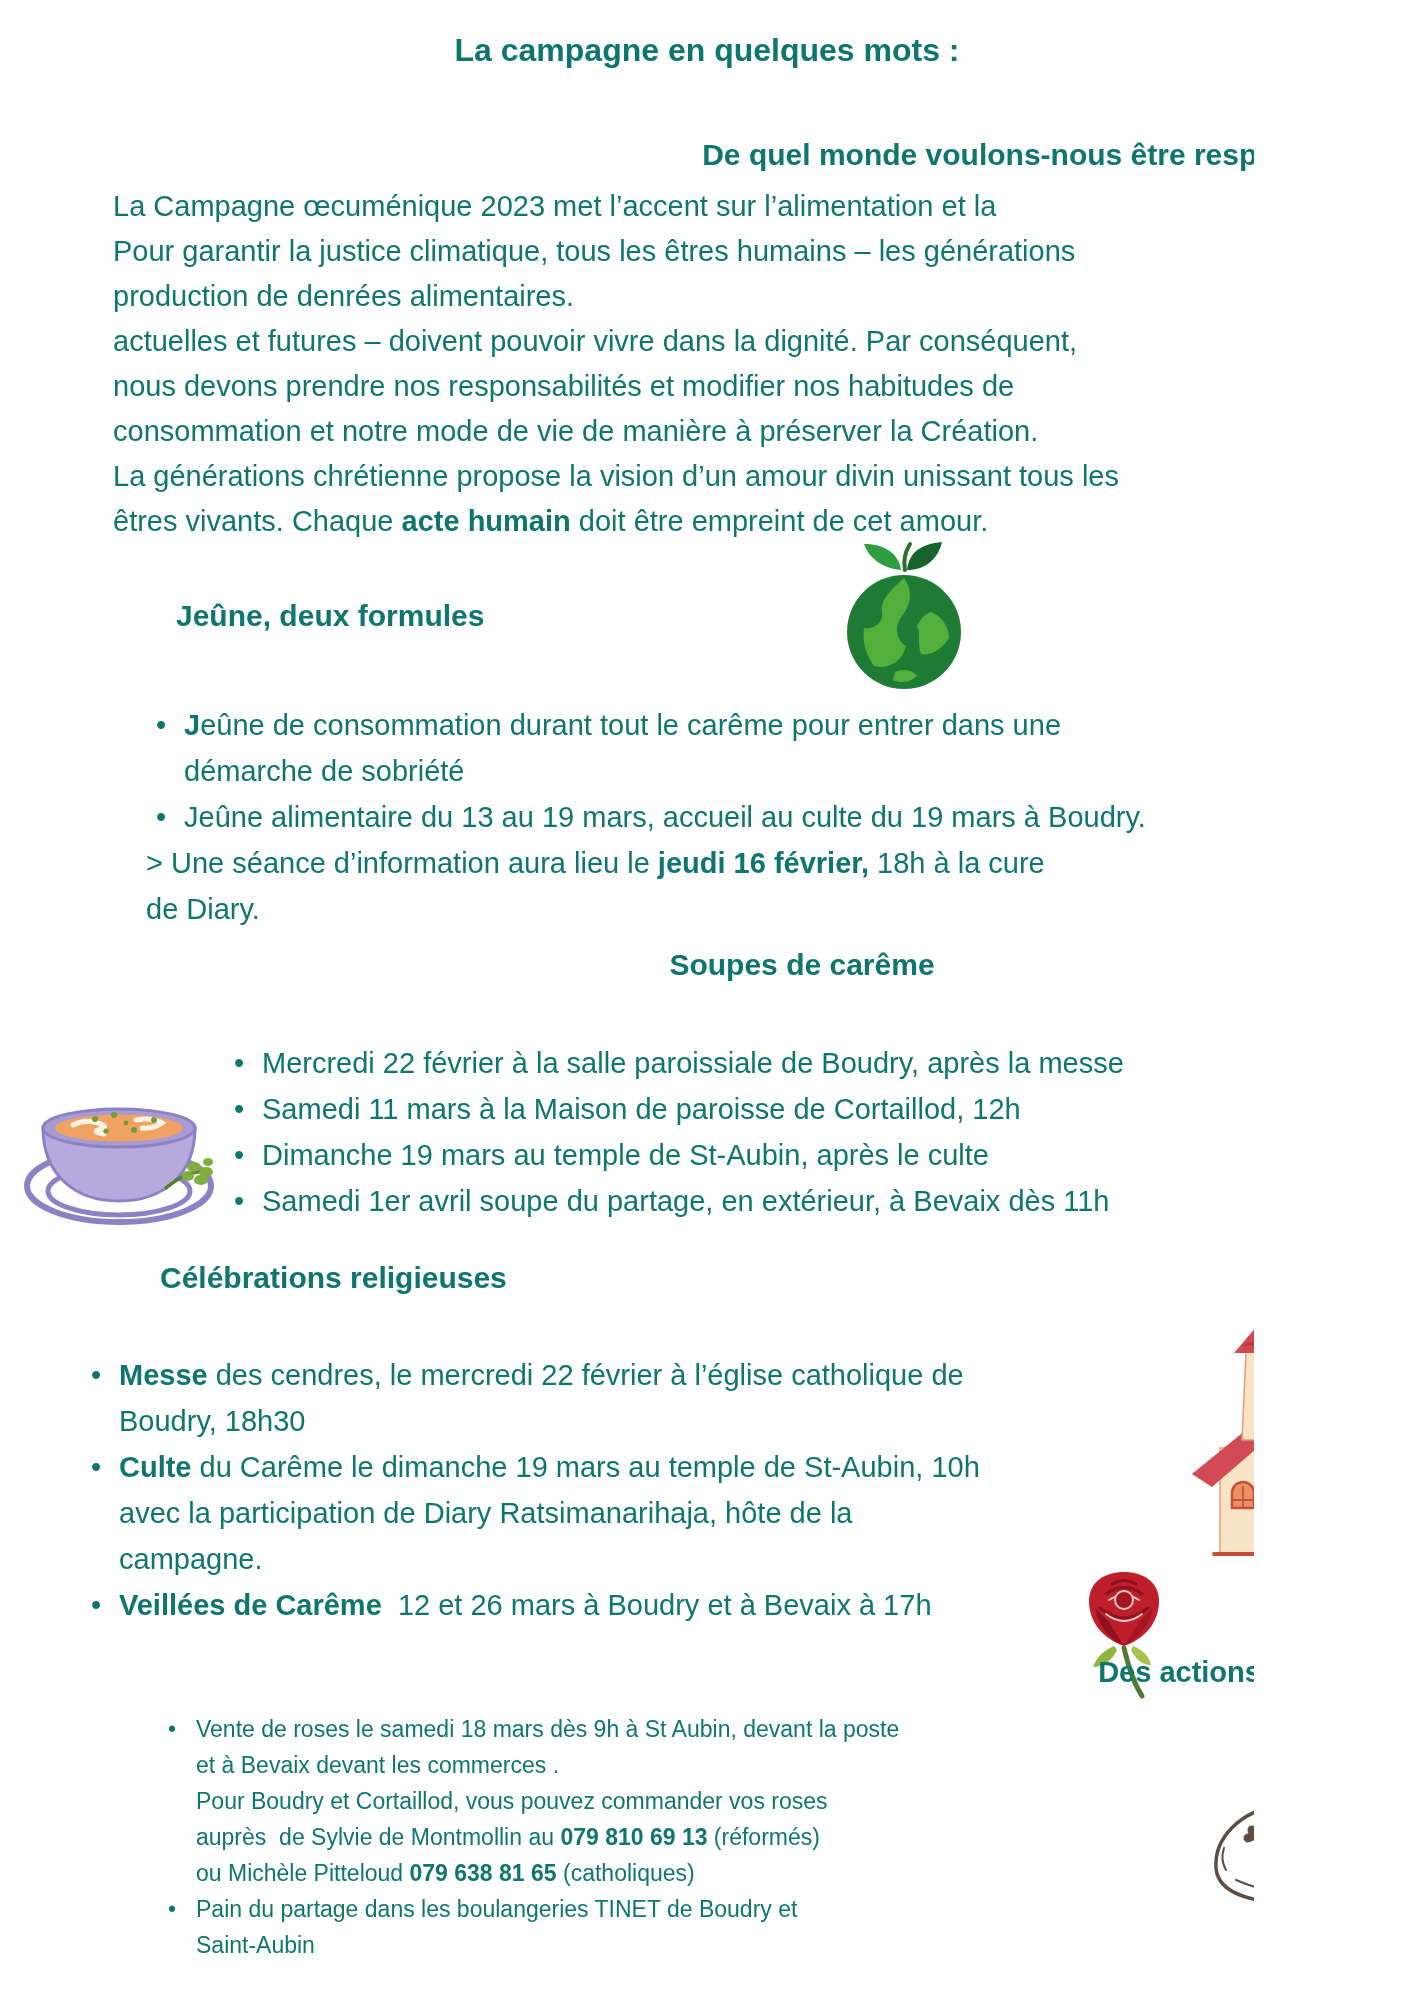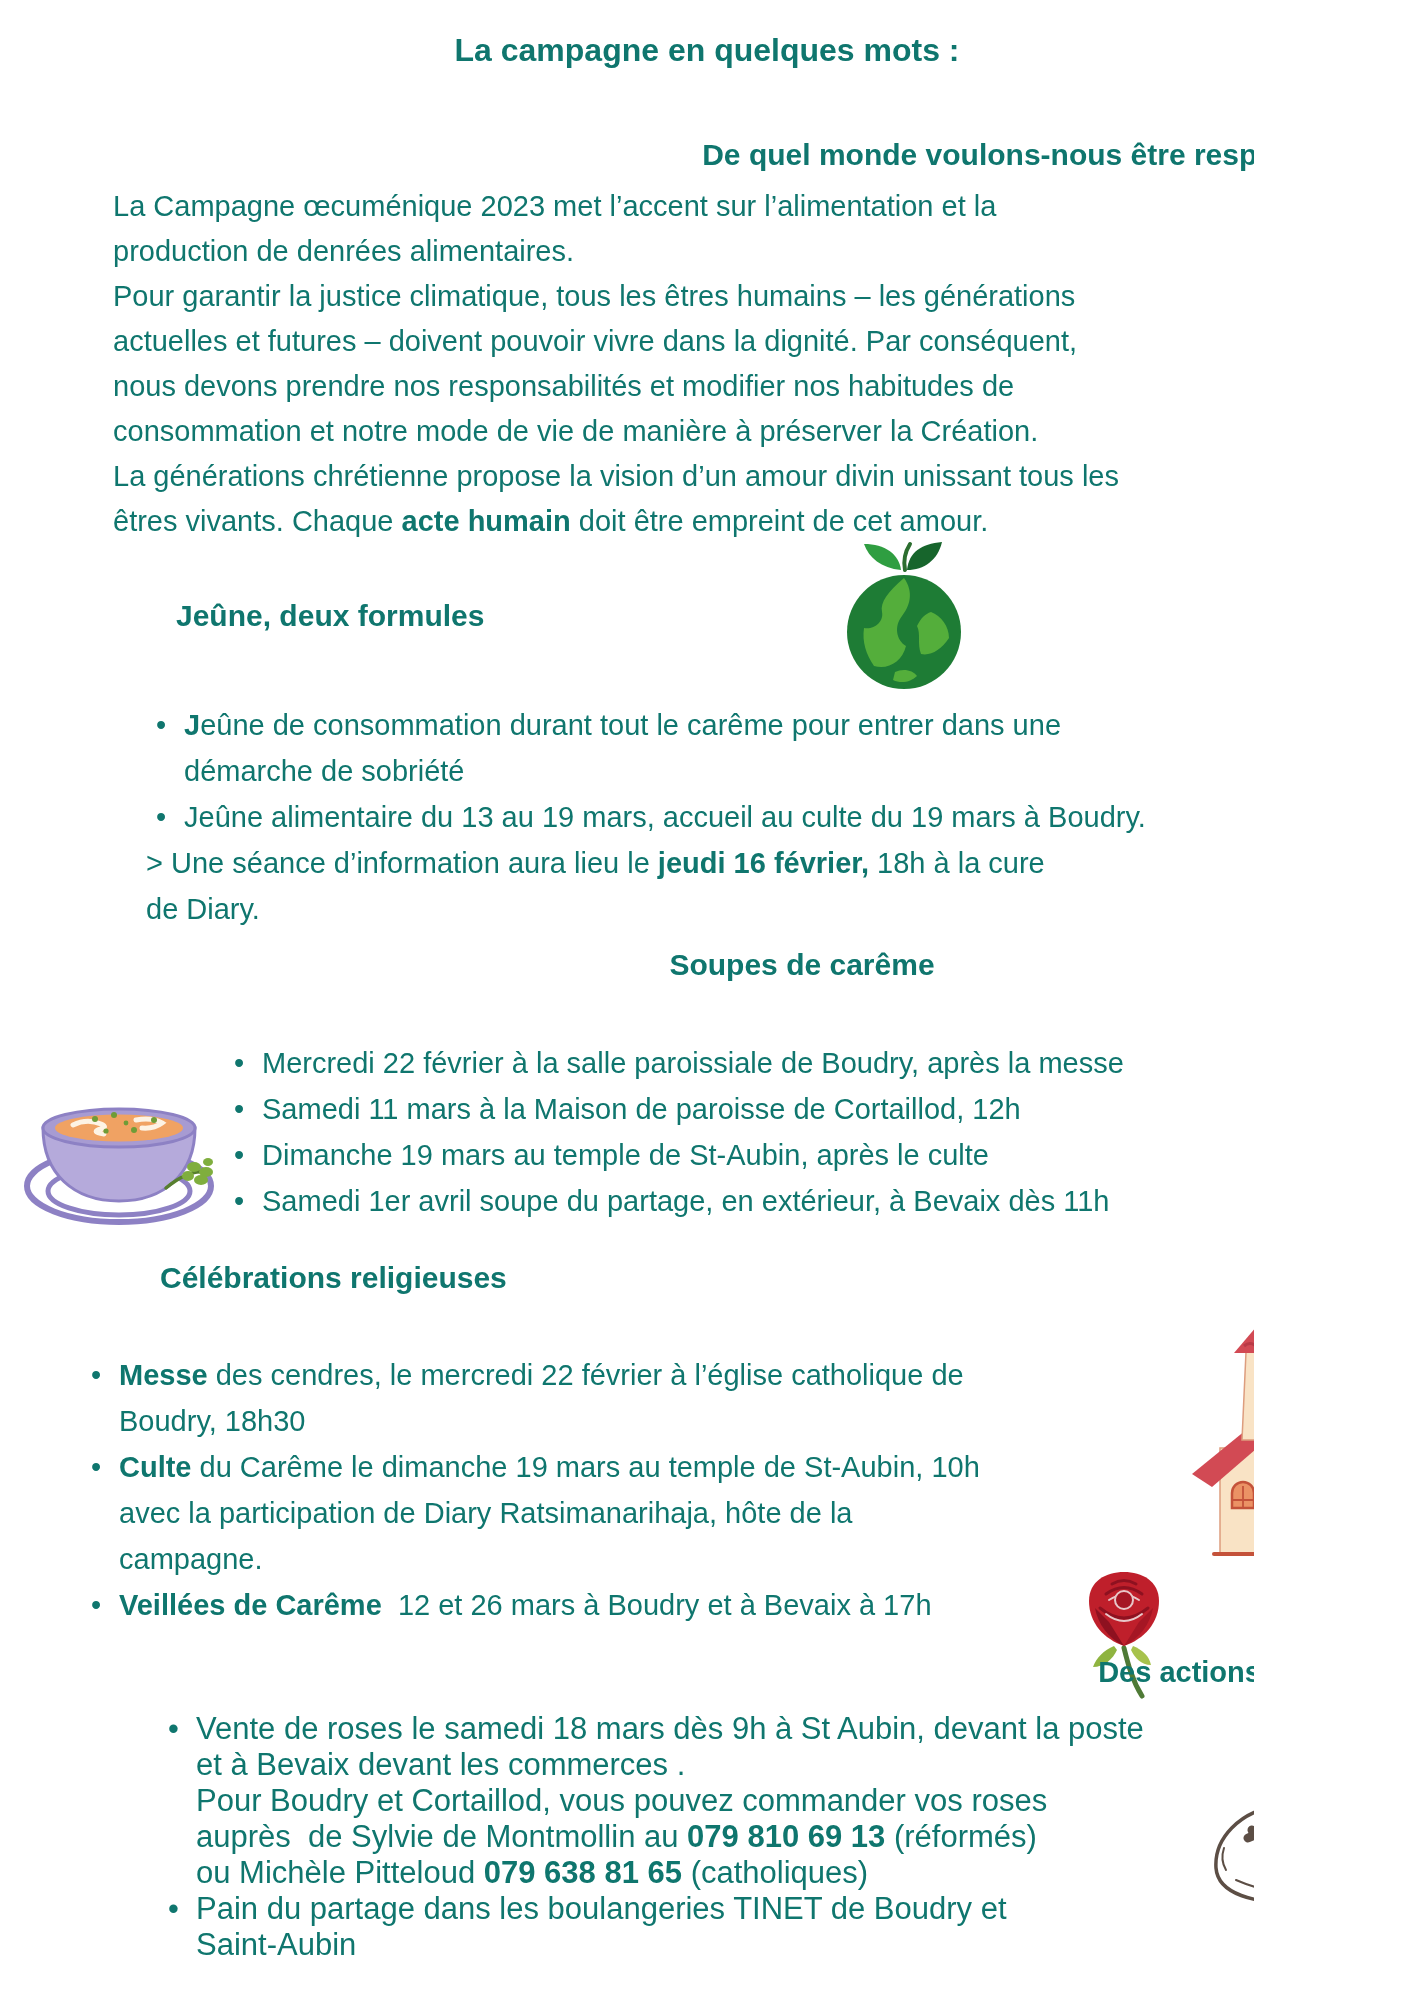--- a/index.html
+++ b/index.html
@@ -15,21 +15,21 @@
     font-size:30px;font-weight:700;}
   .intro{position:absolute;top:184px;left:113px;font-size:29px;line-height:45px;}
   .section-heading{font-size:30px;font-weight:700;text-align:right;}
   .jeune-heading{position:absolute;top:599px;left:176px;}
   .jeune-list{position:absolute;top:686px;left:140px;font-size:29px;line-height:46px;width:1200px;}
   .soupes-heading{position:absolute;top:948px;left:0;width:1604px;text-align:center;}
   .soupes-list{position:absolute;top:1024px;left:218px;font-size:29px;line-height:46px;width:1190px;}
   .celebrations-heading{position:absolute;top:1261px;left:160px;}
   .celebrations-list{position:absolute;top:1336px;left:75px;font-size:29px;line-height:46px;width:1060px;}
   .actions-heading{position:absolute;top:1656px;left:0;width:1414px;text-align:right;font-size:29px;}
-  .actions-list{position:absolute;top:1695px;left:152px;font-size:31px;line-height:36px;width:1160px;}
+  .actions-list{position:absolute;top:1695px;left:152px;font-size:23px;line-height:36px;width:1160px;}
   ul{list-style:none;margin:16px;padding:0;}
   li.bulleted{position:relative;padding-left:28px;}
   li.bulleted::before{content:"\2022";position:absolute;left:0;top:0;}
   .note{margin-left:-10px;}
   .illus{position:absolute;}
   .earth{left:843px;top:540px;}
   .soup{left:18px;top:1068px;}
   .church{left:1186px;top:1262px;}
   .rose{left:1076px;top:1570px;}
   .bread{left:1206px;top:1782px;}
@@ -38,22 +38,22 @@
 <body>
 
 <div class="page">
 
   <div class="doc-title">La campagne en quelques mots :</div>
 
   <div class="question">De quel monde voulons-nous être responsables ?</div>
 
   <div class="intro">
     <div class="line">La Campagne œcuménique 2023 met l’accent sur l’alimentation et la</div>
+    <div class="line">Pour garantir la justice climatique, tous les êtres humains – les générations</div>
     <div class="line">production de denrées alimentaires.</div>
-    <div class="line">Pour garantir la justice climatique, tous les êtres humains – les générations</div>
     <div class="line">actuelles et futures – doivent pouvoir vivre dans la dignité. Par conséquent,</div>
     <div class="line">nous devons prendre nos responsabilités et modifier nos habitudes de</div>
     <div class="line">consommation et notre mode de vie de manière à préserver la Création.</div>
     <div class="line">La générations chrétienne propose la vision d’un amour divin unissant tous les</div>
     <div class="line"><span>êtres vivants. Chaque </span><b>acte humain</b><span> doit être empreint de cet amour.</span></div>
   </div>
 
   <svg class="illus earth" width="122" height="152" viewBox="0 0 122 152">
     <path d="M62 30 C60 20 62 12 67 4" stroke="#2c6e2f" stroke-width="4" fill="none" stroke-linecap="round"></path>
     <path d="M58 30 C38 28 26 18 21 4 C42 4 56 14 58 30 Z" fill="#2f9e41"></path>

